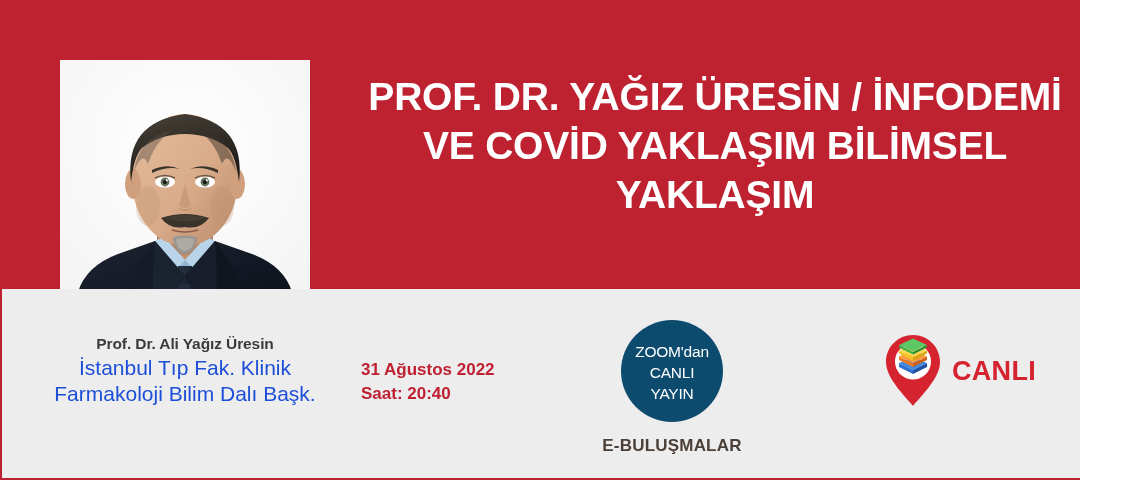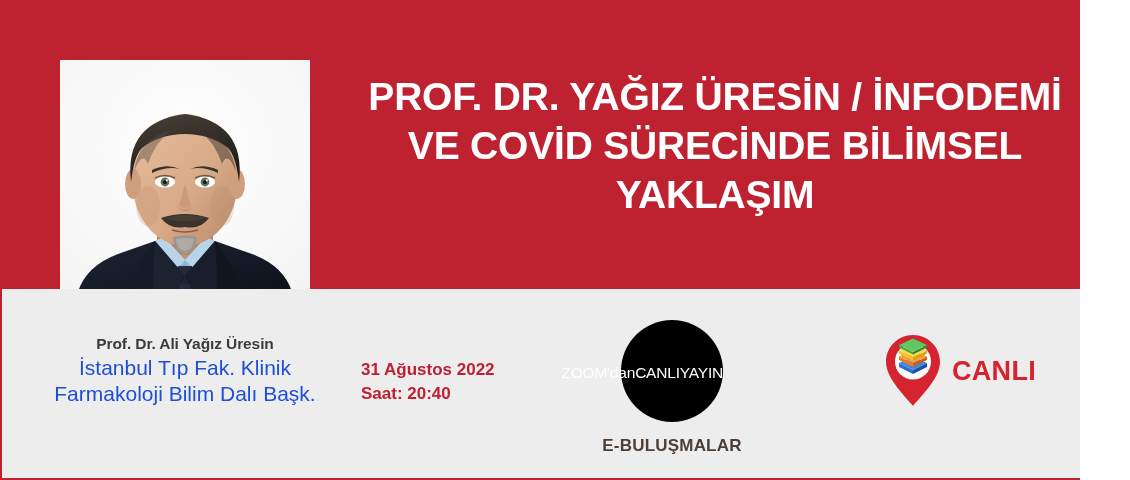--- a/index.html
+++ b/index.html
@@ -106,25 +106,26 @@
     left: 586px;
     top: 320px;
     width: 172px;
     text-align: center;
   }
   #zoom-circle {
     width: 102px;
     height: 102px;
     margin: 0 auto;
     border-radius: 50%;
-    background: #000000;
+    background: #0c4a6e;
     color: #ffffff;
     display: flex;
+    flex-direction: column;
     align-items: center;
-    justify-content: flex-end;
+    justify-content: center;
     box-sizing: border-box;
     padding-top: 2px;
   }
   .zoom-line {
     font-size: 15.5px;
     line-height: 21px;
     font-weight: normal;
     letter-spacing: -0.2px;
     white-space: nowrap;
   }
@@ -251,21 +252,21 @@
       <path d="M113 177 Q125 174 137 177 Q136 192 125 194 Q114 192 113 177 Z" fill="#9a9691"></path>
       <path d="M116 179 Q125 177 134 179 Q133 190 125 191 Q117 190 116 179 Z" fill="#b6b2ad" opacity="0.7"></path>
 
       <ellipse cx="88" cy="146" rx="12" ry="20" fill="#b98a68" opacity="0.25"></ellipse>
       <ellipse cx="162" cy="146" rx="12" ry="20" fill="#b98a68" opacity="0.25"></ellipse>
     </svg>
   </div>
 
   <div id="title">
     <div>PROF. DR. YAĞIZ ÜRESİN / İNFODEMİ</div>
-    <div>VE COVİD SÜRECİNDE BİLİMSEL</div>
+    <div>VE COVİD YAKLAŞIM BİLİMSEL</div>
     <div>YAKLAŞIM</div>
   </div>
 
   <div id="lower-panel"></div>
 
   <div id="speaker-block">
     <div id="speaker-name">Prof. Dr. Ali Yağız Üresin</div>
     <div class="speaker-affil">İstanbul Tıp Fak. Klinik</div>
     <div class="speaker-affil">Farmakoloji Bilim Dalı Başk.</div>
   </div>

